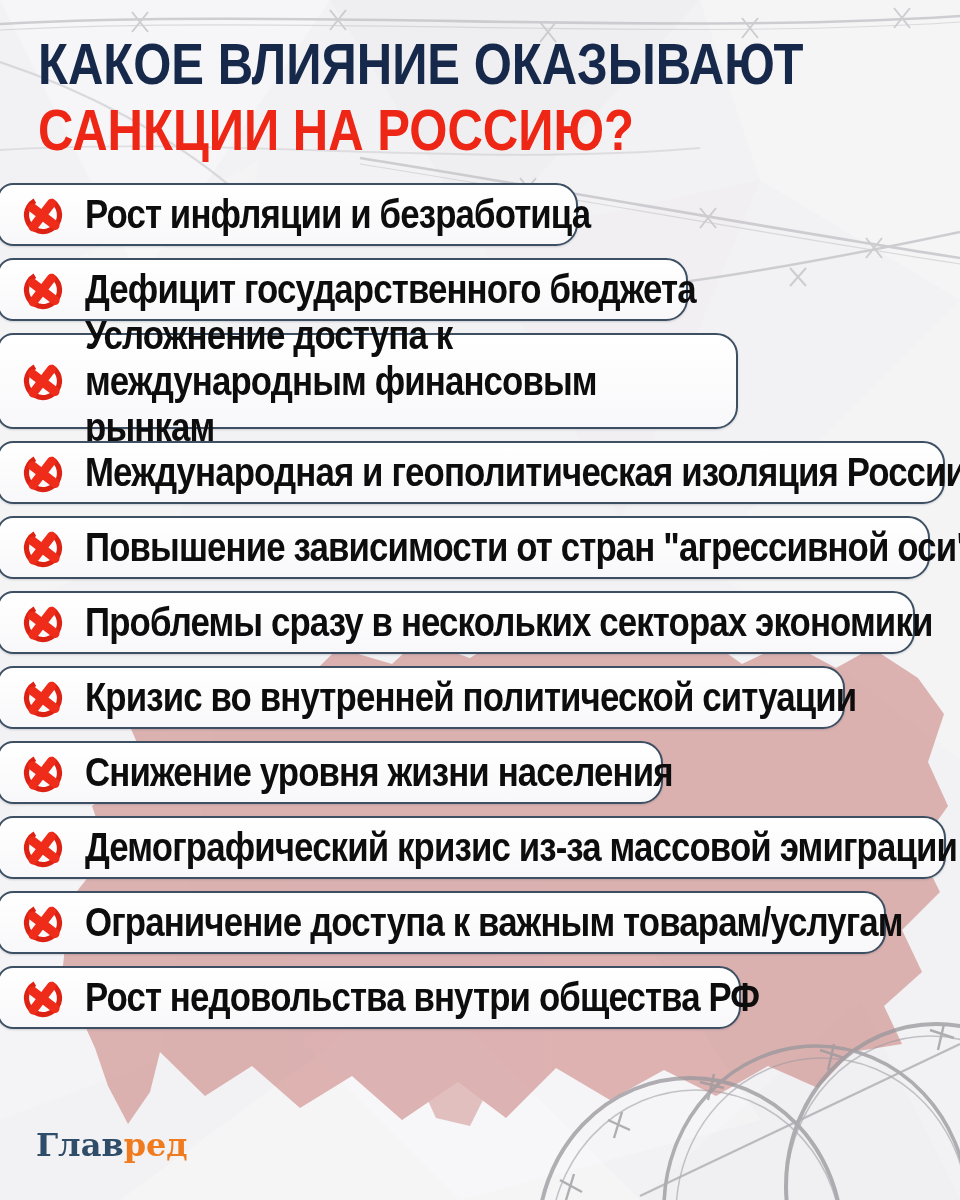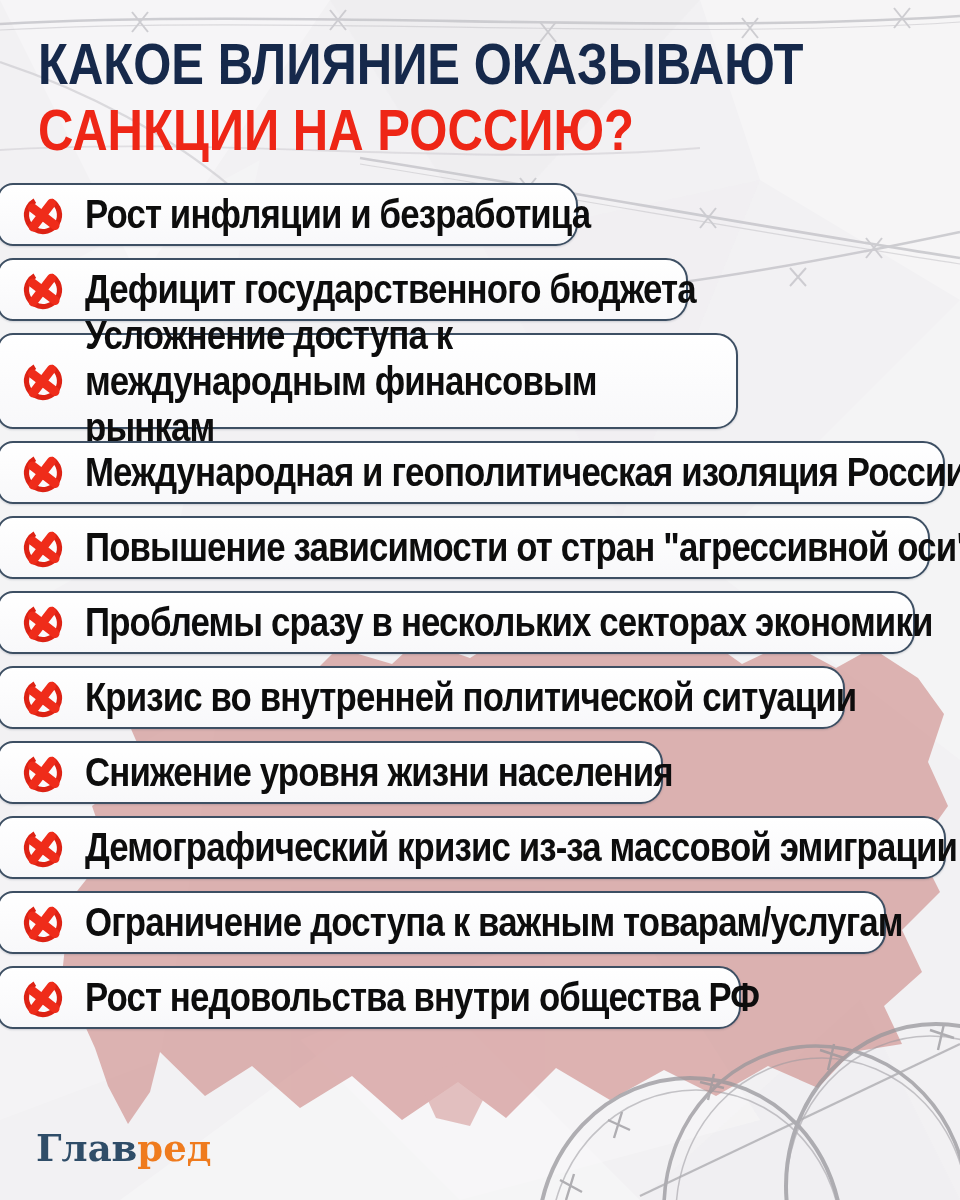--- a/index.html
+++ b/index.html
@@ -47,21 +47,21 @@
   .pill:nth-child(7){width:848px;}
   .pill:nth-child(8){width:666px;}
   .pill:nth-child(9){width:949px;}
   .pill:nth-child(10){width:889px;}
   .pill:nth-child(11){width:744px;}
 
   
   .brand{
     position:absolute;left:36px;top:1126px;z-index:3;
     font-family:"DejaVu Serif","Liberation Serif",serif;
-    font-weight:bold;font-size:37px;letter-spacing:0;
+    font-weight:bold;font-size:32px;letter-spacing:0;
   }
   .brand .dark{color:#2f4d68;}
   .brand .orange{color:#ef7b1e;}
 </style>
 </head>
 <body>
 
 <svg class="bg-svg" viewBox="0 0 960 1200" aria-hidden="true">
 
   <g opacity="0.6">

